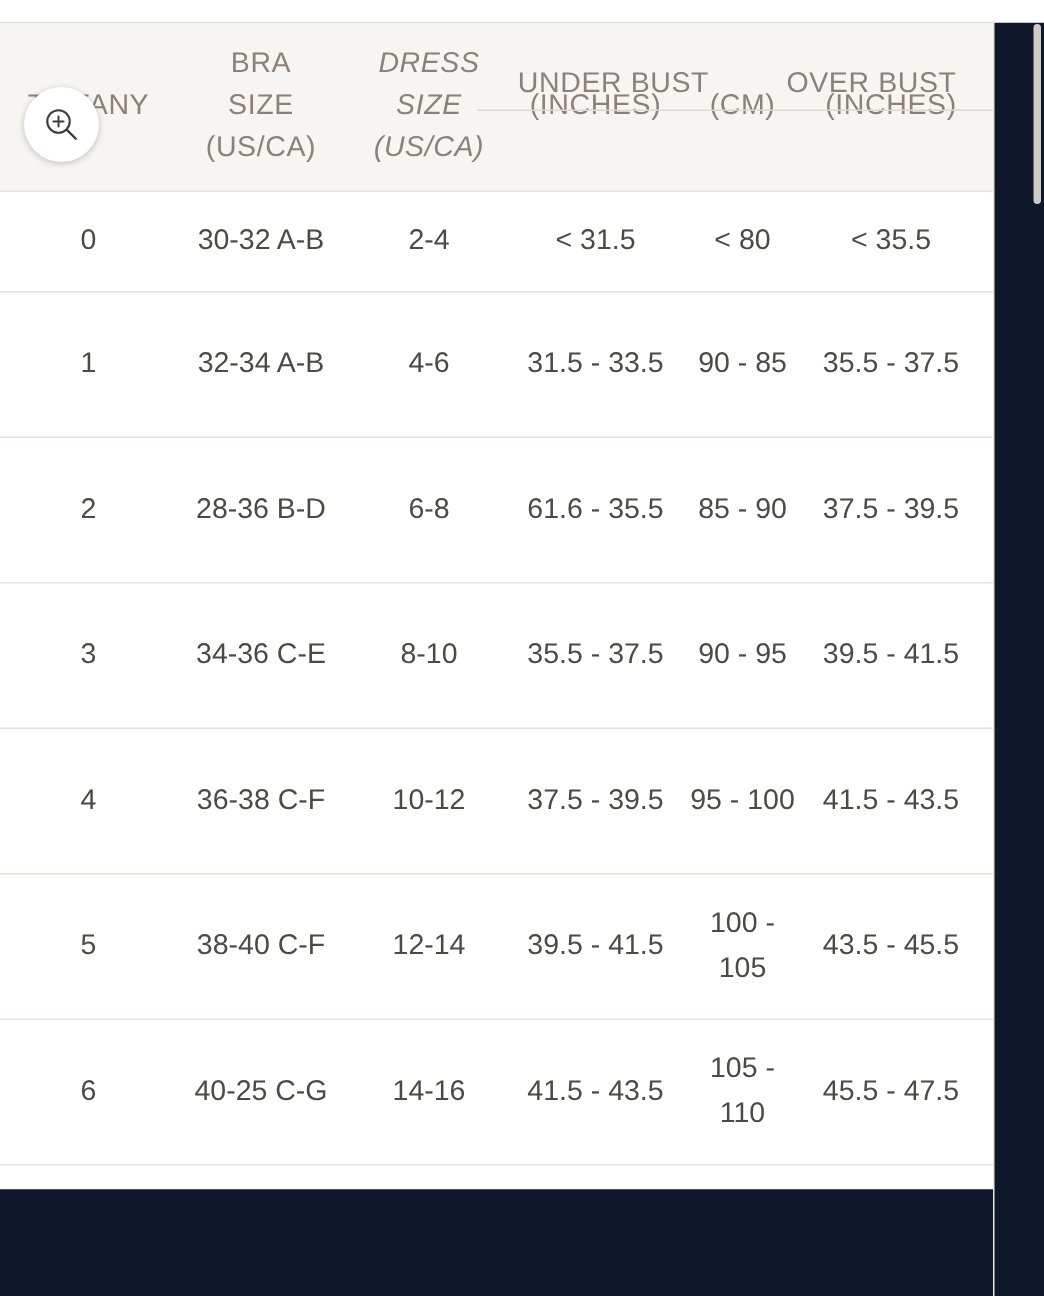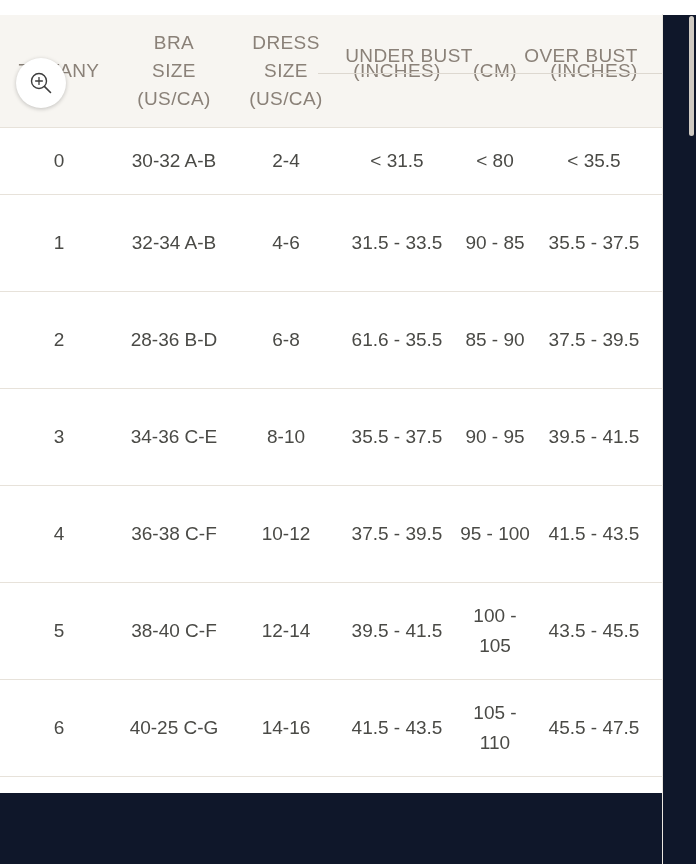--- a/index.html
+++ b/index.html
@@ -52,21 +52,21 @@
     line-height: 28px;
     text-align: center;
     vertical-align: middle;
     padding: 14px 4px 14px 4px;
     letter-spacing: 0.4px;
     border: none;
   }
 
   th.col-tiffany { width: 110px; }
   th.col-bra     { width: 104px; }
-  th.col-dress   { width: 104px; }
+  th.col-dress   { width: 104px; font-style: italic; }
   th.col-ub-in   { width: 102px; }
   th.col-ub-cm   { width: 78px; }
   th.col-ob-in   { width: 104px; }
   th.col-ob-cm   { width: 60px; }
 
   .th-stack {
     display: block;
   }
   .th-line { display: block; }
 

